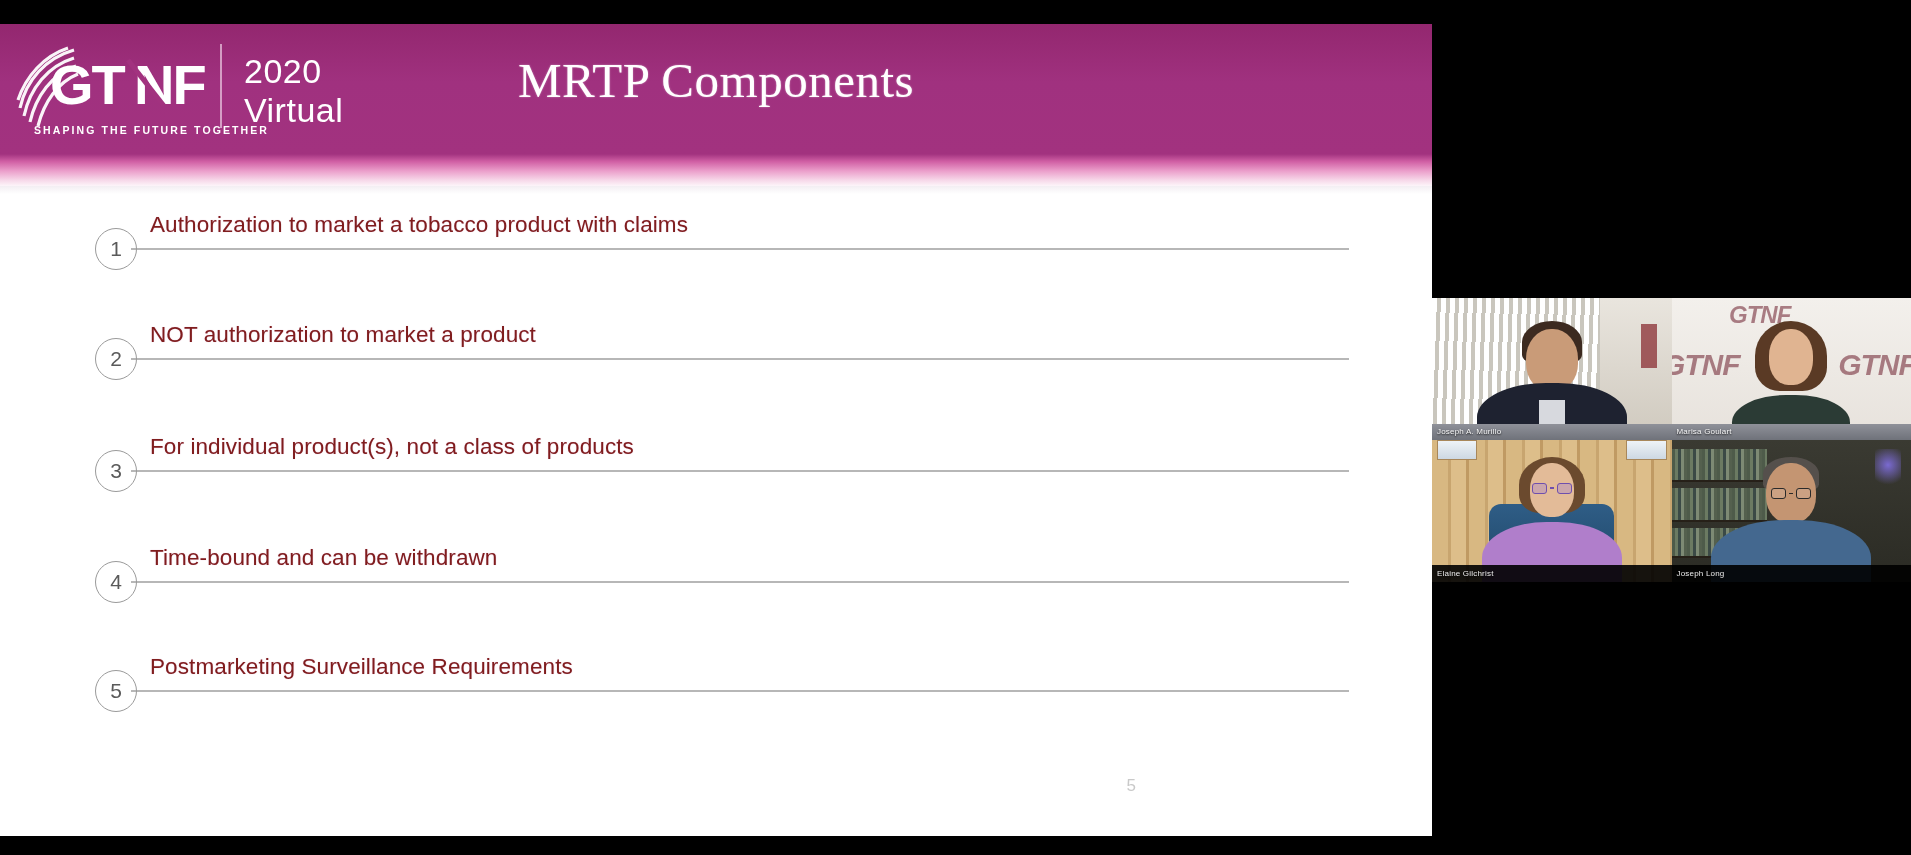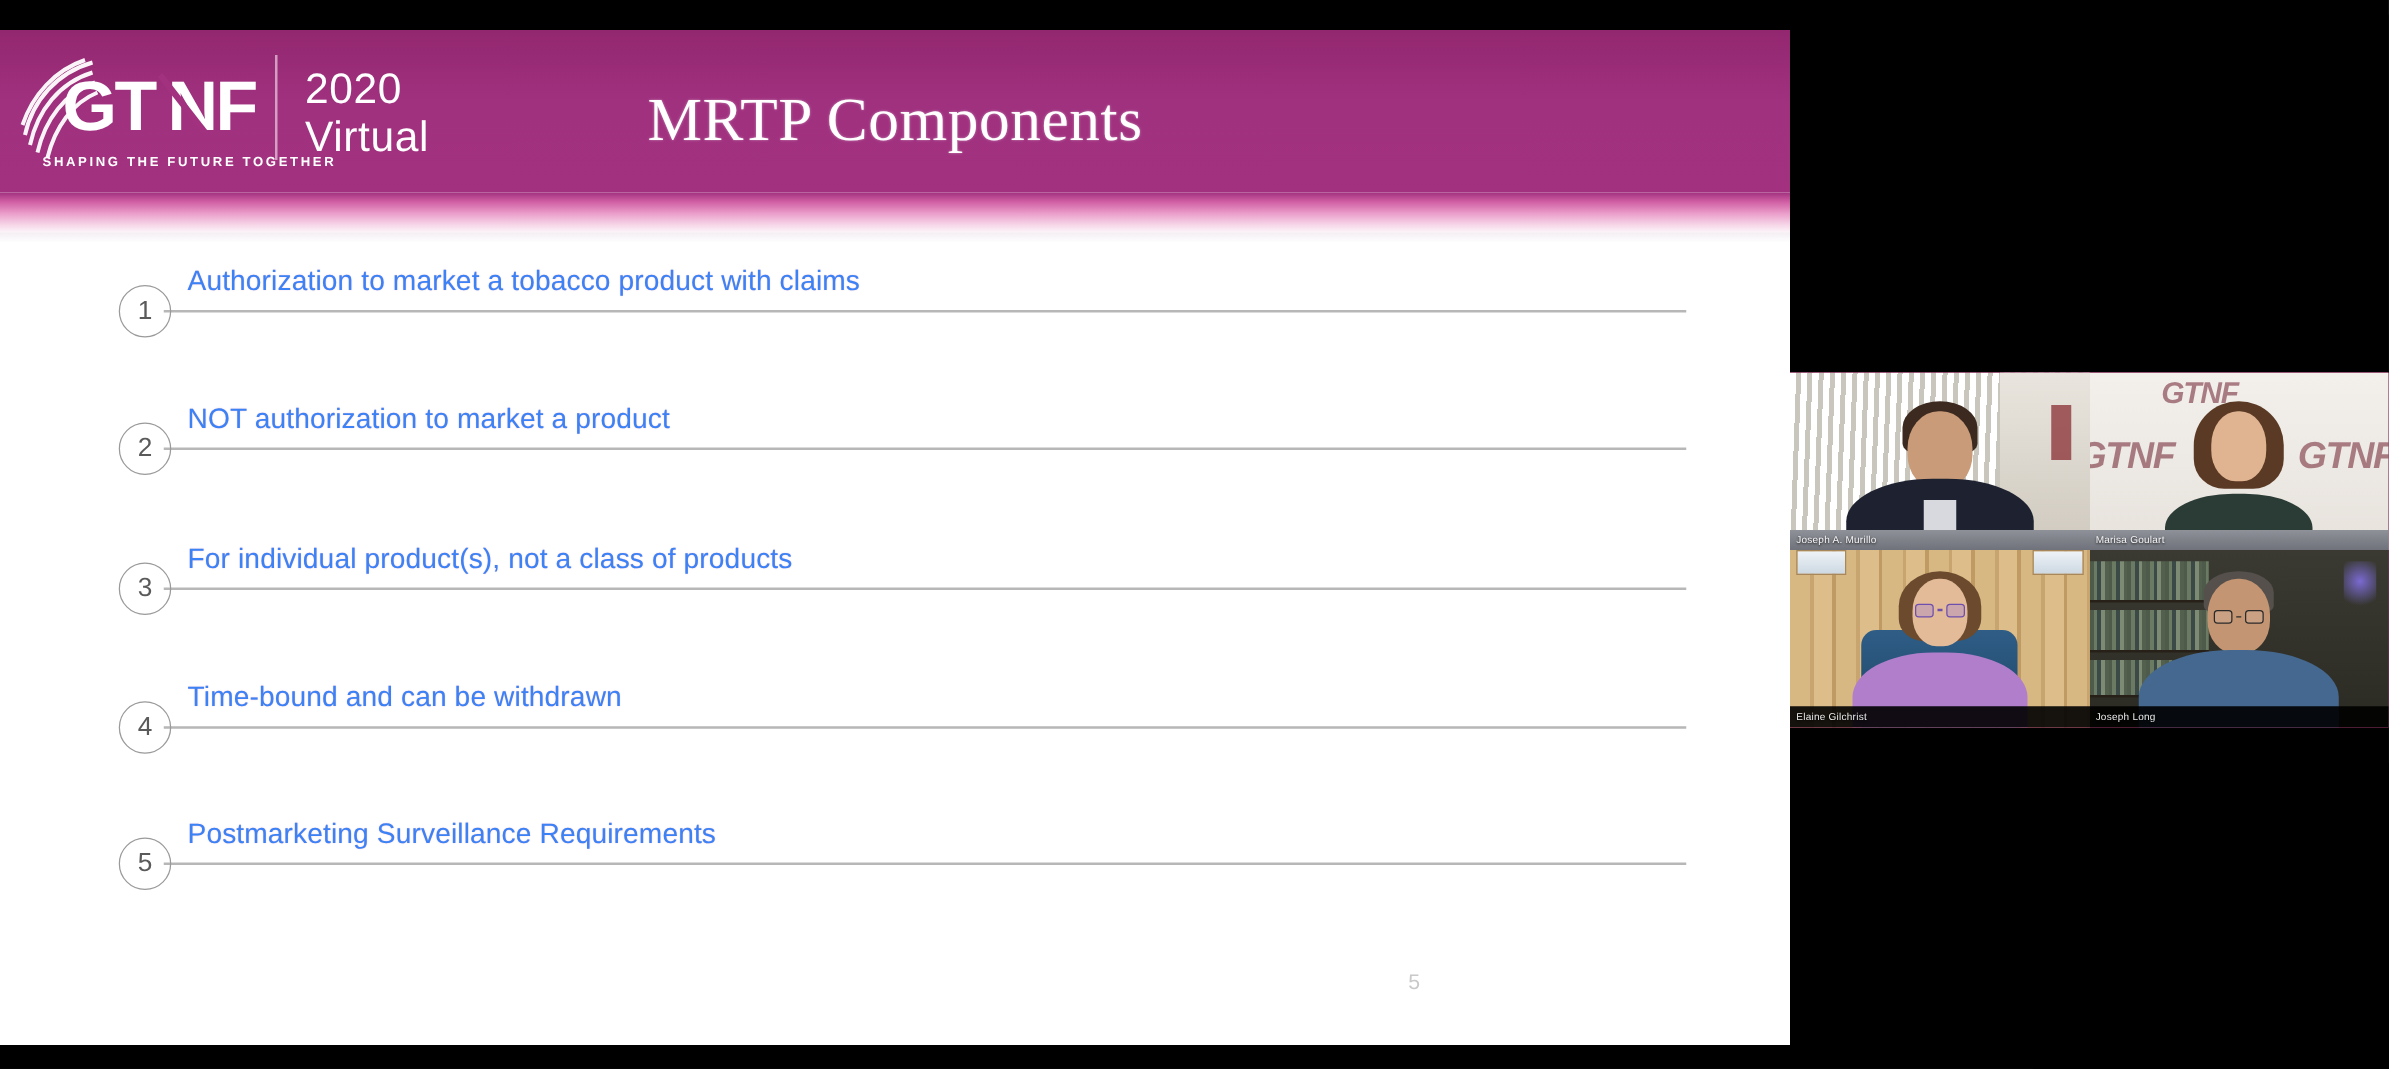--- a/index.html
+++ b/index.html
@@ -104,21 +104,21 @@
     font-size: 34px;
     font-weight: 400;
     letter-spacing: .5px;
     margin-top: 5px;
   }
 
   
   #slide-title {
     position: absolute;
     left: 0;
-    top: 43px;
+    top: 28px;
     width: 1432px;
     text-align: center;
     color: #ffffff;
     font-family: "Liberation Serif", "DejaVu Serif", serif;
     font-size: 49px;
     font-weight: 400;
     letter-spacing: .5px;
     text-shadow: 0 0 2px rgba(255,255,255,.45);
   }
 
@@ -157,21 +157,21 @@
     left: 36px;
     top: 34px;
     width: 1218px;
     height: 2px;
     background: #b7b7b7;
   }
   .row-text {
     position: absolute;
     left: 55px;
     top: -2px;
-    color: #3b82f6;
+    color: #7f1d1d;
     font-size: 22.5px;
     font-weight: 400;
     letter-spacing: .1px;
     white-space: nowrap;
     text-shadow: 0 0 1px rgba(176,45,125,.35);
   }
 
   #slide-page-number {
     position: absolute;
     right: 296px;

